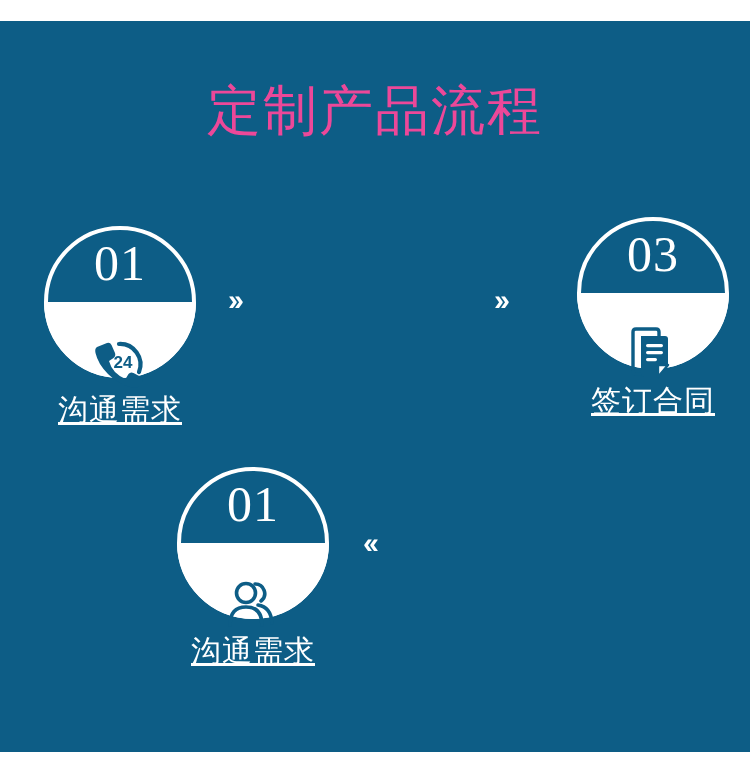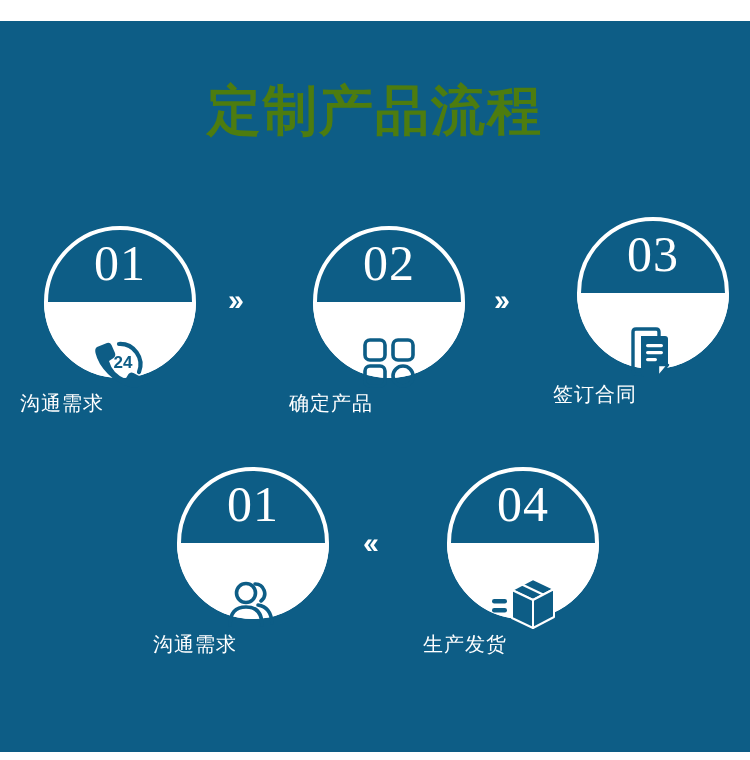--- a/index.html
+++ b/index.html
@@ -32,23 +32,23 @@
     background: #0d5d86;
   }
 
   
   #page-title {
     position: absolute;
     left: 0;
     top: 82px;
     width: 750px;
     text-align: center;
-    color: #4d7c0f;
+    color: #ec4899;
     font-size: 54px;
-    font-weight: bold;
+    font-weight: normal;
     letter-spacing: 2px;
     line-height: 1.05;
     white-space: nowrap;
   }
 
   
   .node {
     position: absolute;
     width: 160px;
   }
@@ -125,26 +125,27 @@
     box-sizing: border-box;
     margin-top: 25px;
   }
   .node-icon svg { display: block; }
 
   .node-label {
     position: absolute;
     left: -20px;
     top: 164px;
     width: 200px;
-    text-align: left;
+    text-align: center;
     color: #ffffff;
-    font-size: 20px;
+    font-size: 30px;
     font-weight: 400;
     white-space: nowrap;
     letter-spacing: 1px;
+    text-decoration: underline;
   }
 
   
   #node-1 { left: 40px;  top: 226px; }
   #node-2 { left: 309px; top: 226px; }
   #node-3 { left: 573px; top: 217px; }
   #node-5 { left: 173px; top: 467px; }
   #node-4 { left: 443px; top: 467px; }
 
   
@@ -184,36 +185,20 @@
 
           <text x="34" y="30" font-family="'Liberation Sans','DejaVu Sans',sans-serif" font-size="17" font-weight="bold" fill="#0d5d86" text-anchor="middle">24</text>
         </svg>
       </div>
     </div>
     <div class="node-label">沟通需求</div>
   </div>
 
   <div class="connector" id="connector-1">››</div>
 
-  <div class="node" id="node-2">
-    <div class="node-circle">
-      <div class="half-fill"></div>
-      <div class="ring"></div>
-      <div class="node-number">02</div>
-      <div class="node-icon">
-        <svg width="54" height="52" viewBox="0 0 54 52" fill="none" aria-hidden="true">
-          <rect x="3" y="3" width="20" height="20" rx="5" ry="5" stroke="#0d5d86" stroke-width="3.6" fill="none"></rect>
-          <rect x="31" y="3" width="20" height="20" rx="5" ry="5" stroke="#0d5d86" stroke-width="3.6" fill="none"></rect>
-          <rect x="3" y="29" width="20" height="20" rx="5" ry="5" stroke="#0d5d86" stroke-width="3.6" fill="none"></rect>
-          <circle cx="41" cy="39" r="10" stroke="#0d5d86" stroke-width="3.6" fill="none"></circle>
-        </svg>
-      </div>
-    </div>
-    <div class="node-label">确定产品</div>
-  </div>
 
   <div class="connector" id="connector-2">››</div>
 
   <div class="node" id="node-3">
     <div class="node-circle">
       <div class="half-fill"></div>
       <div class="ring"></div>
       <div class="node-number">03</div>
       <div class="node-icon">
         <svg width="48" height="54" viewBox="0 0 48 54" fill="none" aria-hidden="true">
@@ -248,40 +233,14 @@
 
           <path d="M6 46 Q6 28 22 28 Q38 28 38 46" stroke="#0d5d86" stroke-width="3.6" fill="none" stroke-linecap="round"></path>
         </svg>
       </div>
     </div>
     <div class="node-label">沟通需求</div>
   </div>
 
   <div class="connector" id="connector-3">‹‹</div>
 
-  <div class="node" id="node-4">
-    <div class="node-circle">
-      <div class="half-fill"></div>
-      <div class="ring"></div>
-      <div class="node-number">04</div>
-      <div class="node-icon">
-        <svg width="66" height="56" viewBox="0 0 66 56" fill="none" aria-hidden="true">
-
-          <rect x="2" y="23" width="15" height="4.4" rx="2.2" fill="#0d5d86"></rect>
-          <rect x="2" y="32" width="15" height="4.4" rx="2.2" fill="#0d5d86"></rect>
-
-          <path d="M22 14 L43 3 L64 13 L43 24 Z" fill="#0d5d86"></path>
-          <path d="M22 14 L43 3 L64 13 L43 24 Z" stroke="#ffffff" stroke-width="2" fill="#0d5d86" stroke-linejoin="round"></path>
-
-          <path d="M22 14 L43 24 L43 52 L22 42 Z" fill="#0d5d86"></path>
-          <path d="M22 14 L43 24 L43 52 L22 42 Z" stroke="#ffffff" stroke-width="2" fill="#0d5d86" stroke-linejoin="round"></path>
-
-          <path d="M43 24 L64 13 L64 41 L43 52 Z" fill="#0d5d86"></path>
-          <path d="M43 24 L64 13 L64 41 L43 52 Z" stroke="#ffffff" stroke-width="2" fill="#0d5d86" stroke-linejoin="round"></path>
-
-          <path d="M32 8.5 L53 18.5" stroke="#ffffff" stroke-width="2.2"></path>
-        </svg>
-      </div>
-    </div>
-    <div class="node-label">生产发货</div>
-  </div>
 
 </div>
 
 </body></html>

